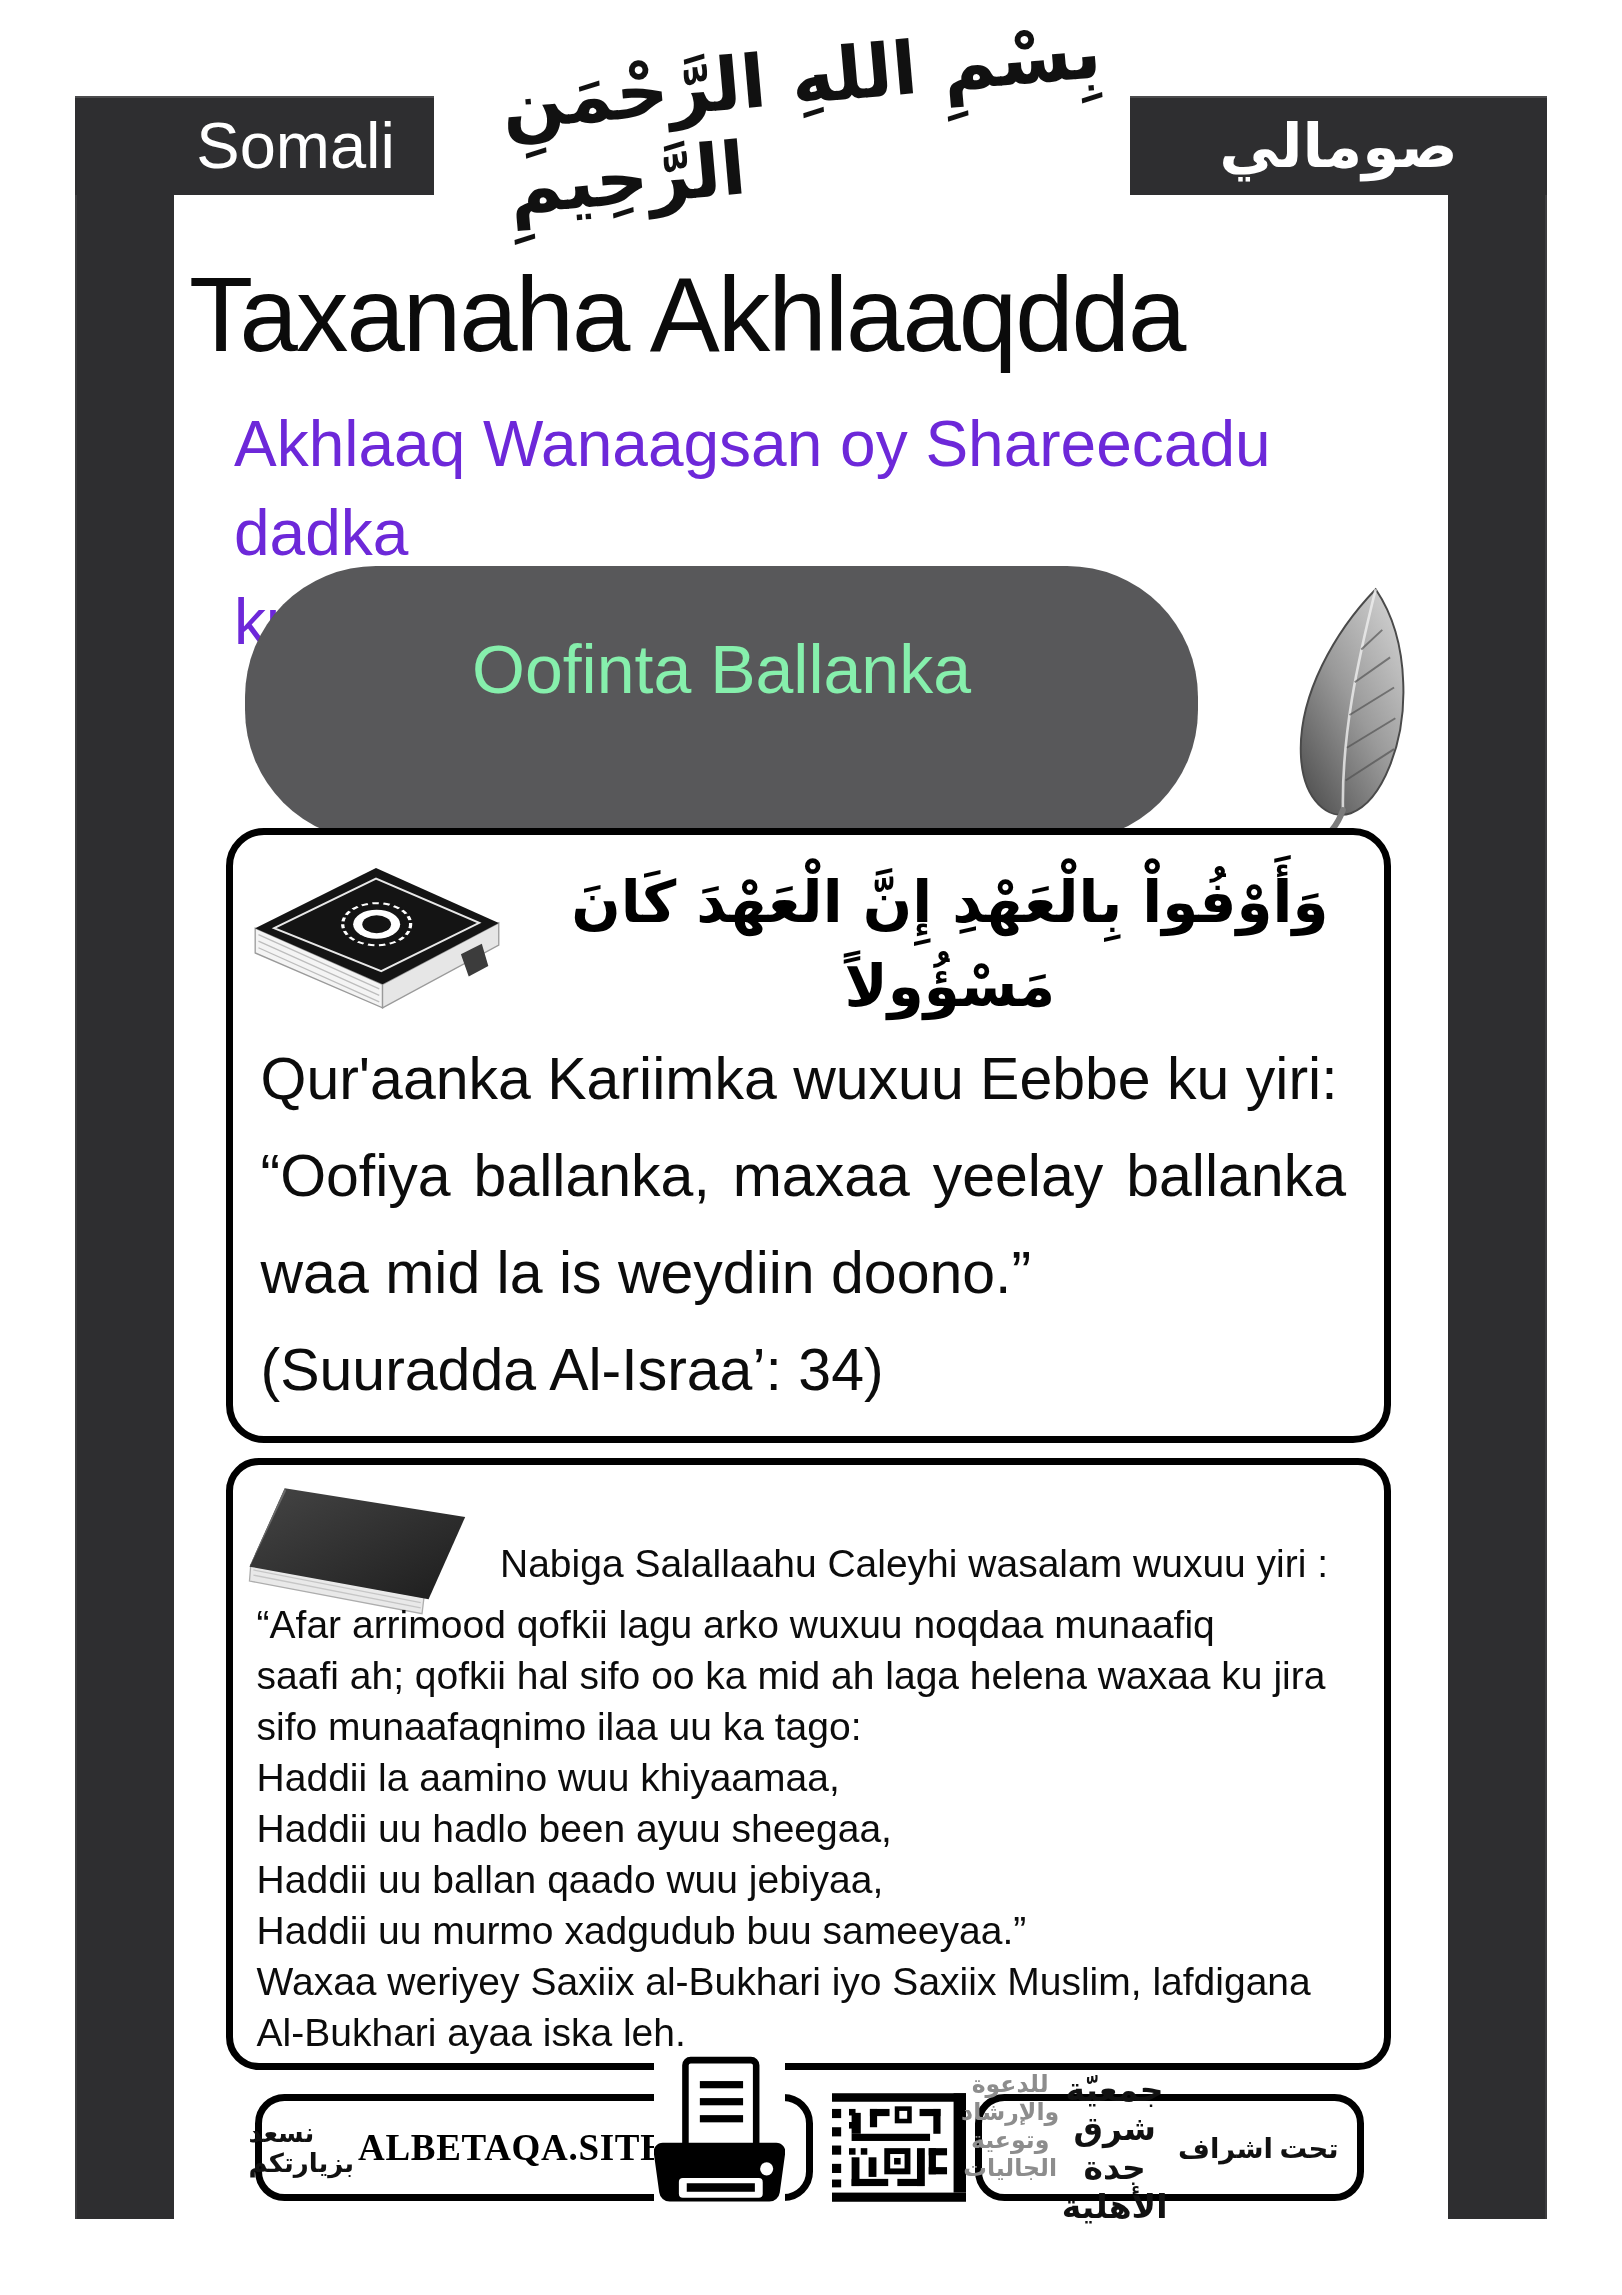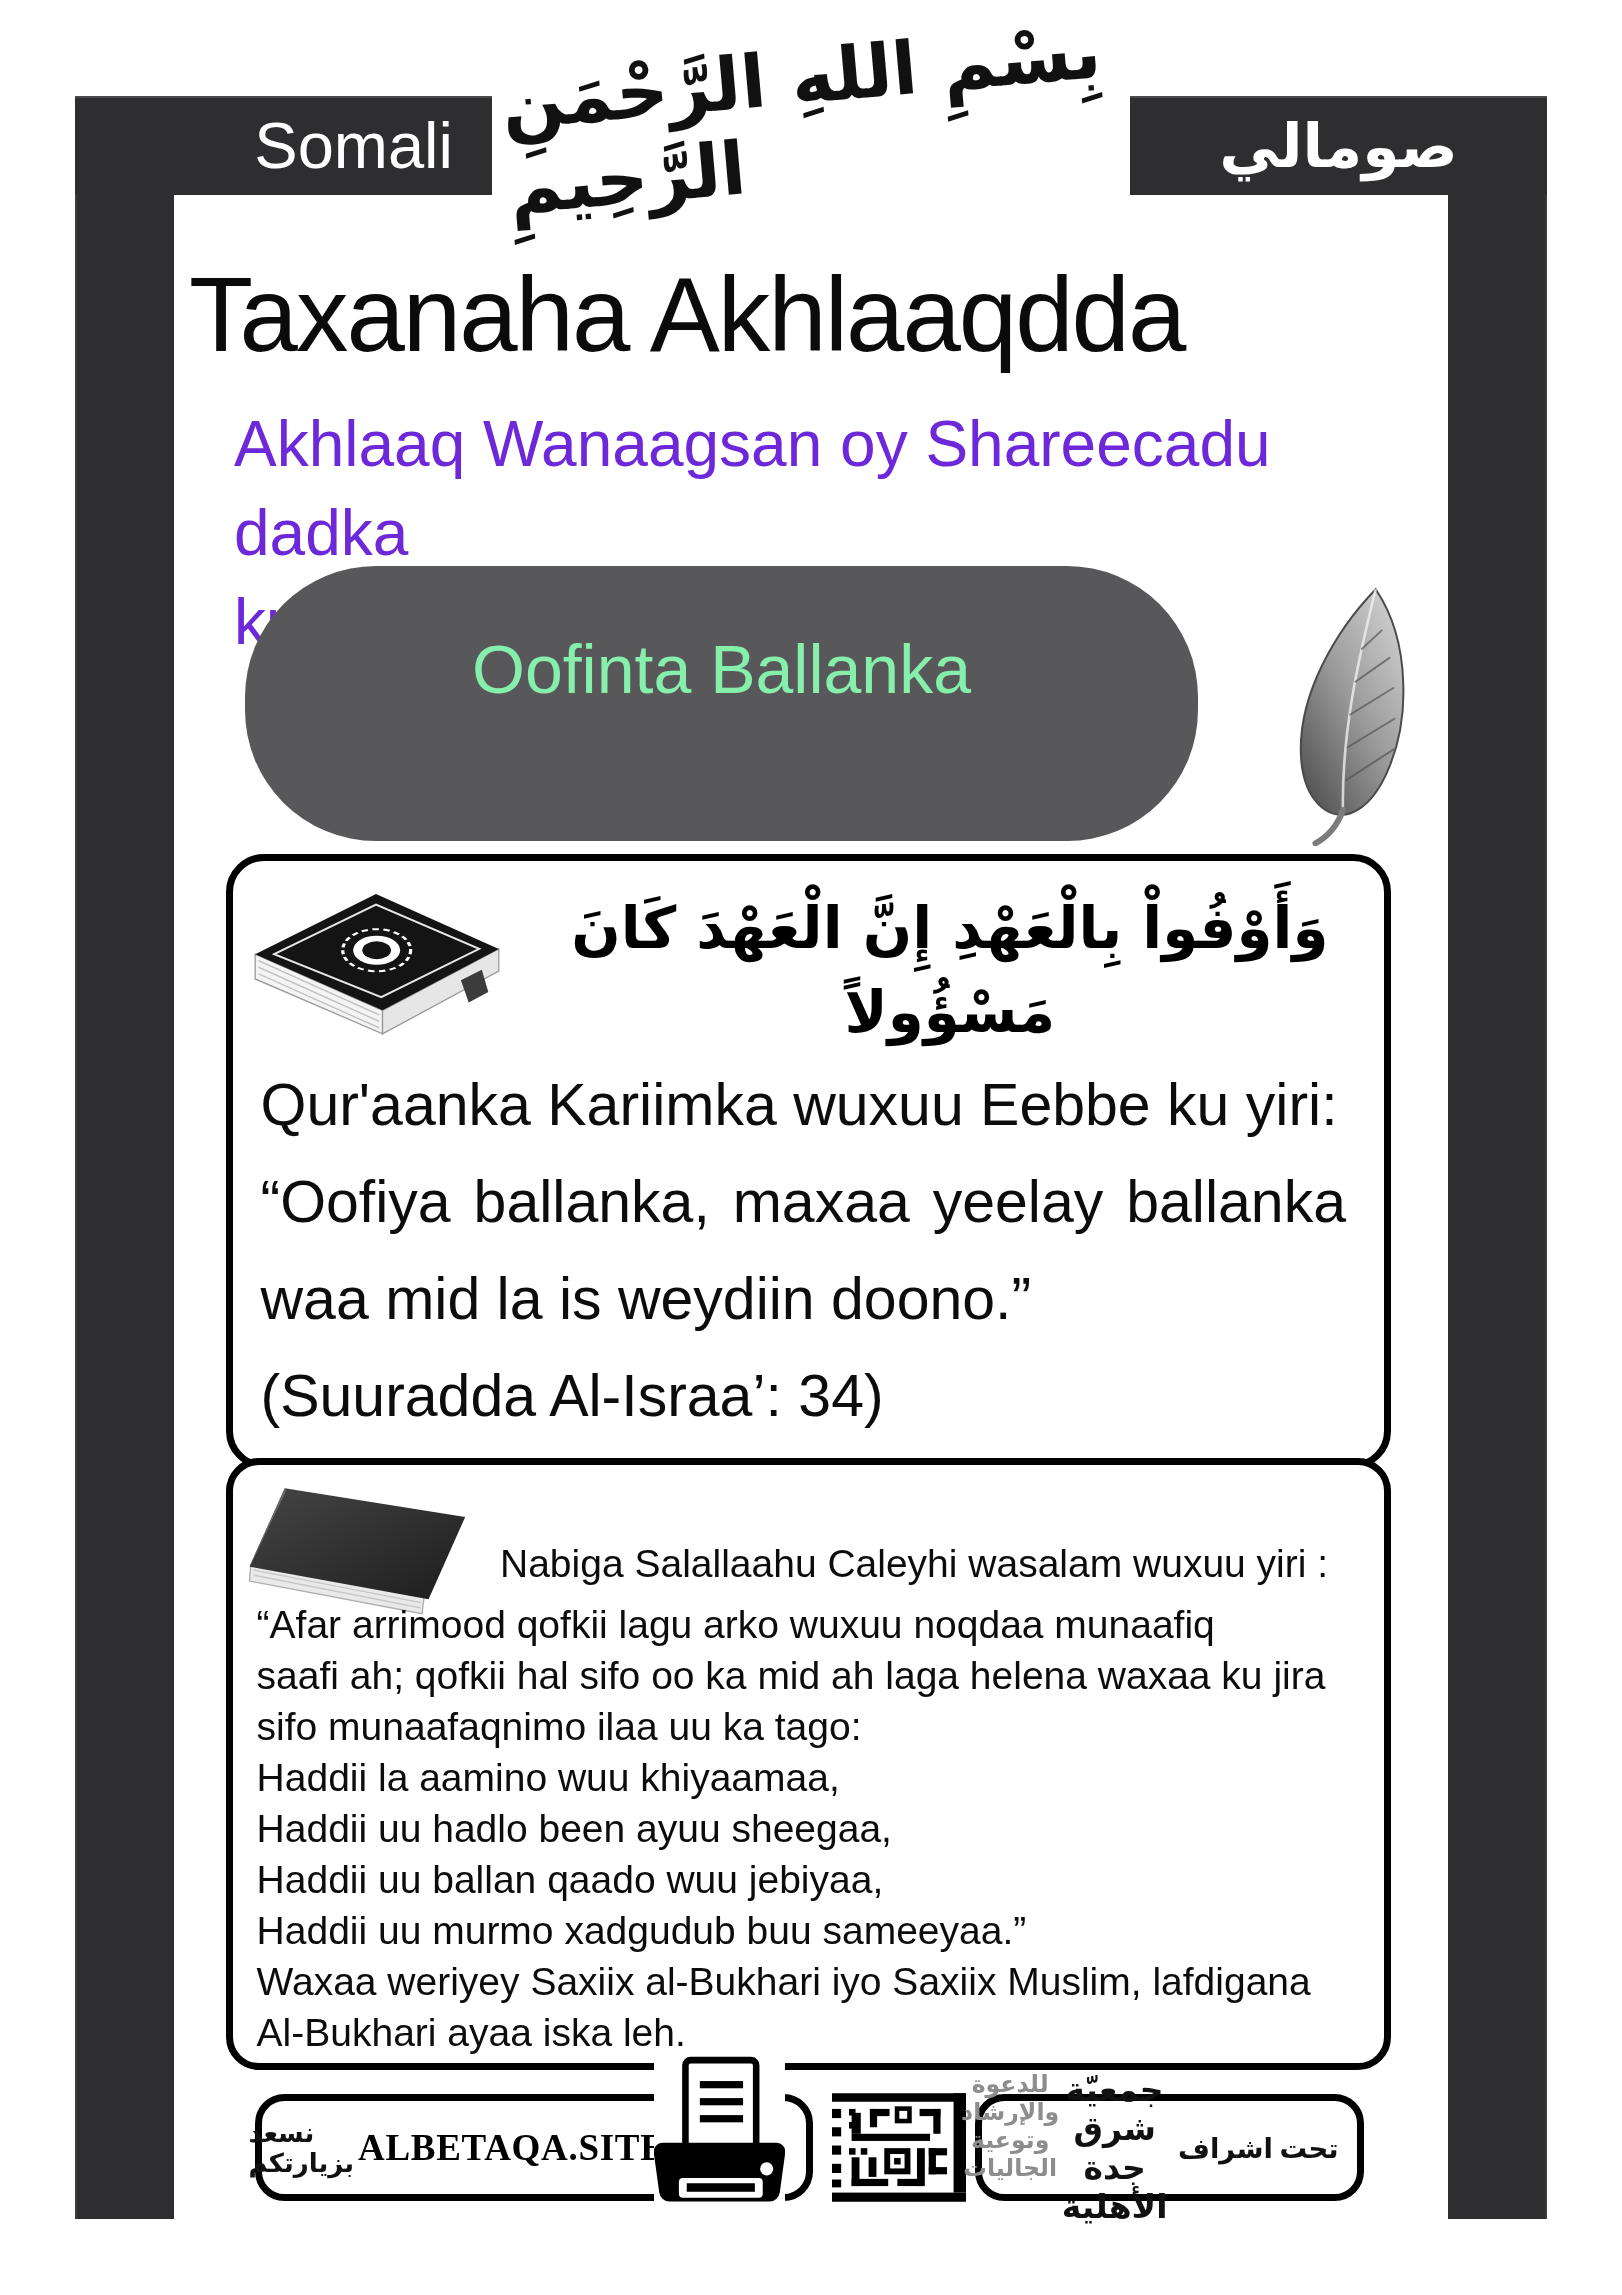--- a/index.html
+++ b/index.html
@@ -6,41 +6,41 @@
   .page{position:relative;width:1623px;height:2295px;background:#fff;overflow:hidden;
         font-family:"Liberation Sans", sans-serif;color:#0d0d0d;}
   .ar{font-family:"DejaVu Sans", sans-serif;}
 
   
   .bar{position:absolute;background:#2e2e30;box-shadow:inset 0 2px 0 #4b4b4d, inset 2px 0 0 #3d3d3f;}
   .bar-left{left:75px;top:96px;width:99px;height:2123px;}
   .bar-right{left:1448px;top:96px;width:99px;height:2123px;box-shadow:inset 0 2px 0 #4b4b4d, inset -2px 0 0 #3d3d3f;}
   .tab{position:absolute;top:96px;height:99px;background:#2e2e30;display:flex;align-items:center;
        box-shadow:inset 0 2px 0 #4b4b4d;}
-  .tab-left{left:75px;width:417px;justify-content:flex-end;padding-right:39px;box-sizing:border-box;padding-left:48px;}
+  .tab-left{left:75px;width:359px;justify-content:flex-end;padding-right:39px;box-sizing:border-box;padding-left:48px;}
   .tab-left span{color:#fff;font-size:65px;}
   .tab-right{left:1130px;width:417px;justify-content:center;}
   .tab-right span{color:#fff;font-size:60px;font-weight:bold;}
 
   .bismillah{position:absolute;left:504px;top:14.4px;width:622px;height:209px;display:flex;
              align-items:center;justify-content:center;transform:rotate(-5deg);}
   .bismillah span{font-size:73px;font-weight:bold;color:#111;}
 
   .title{position:absolute;left:177px;top:243px;width:1269px;margin:12px;text-align:left;
          font-size:105px;font-weight:400;letter-spacing:-2px;color:#0b0b0b;}
   .subtitle{position:absolute;left:234px;top:400px;width:1178px;font-size:64px;line-height:89px;color:#6d28d9;}
 
   .pill{position:absolute;left:245px;top:566px;width:953px;height:275px;background:#58585a;
         border-radius:131px;display:flex;justify-content:center;}
   .pill span{color:#86efac;font-size:68px;margin-top:64px;}
 
   .leaf{position:absolute;left:1276px;top:584px;width:147px;height:262px;}
 
   .box{position:absolute;left:226px;width:1165px;background:#fff;border:7.9px solid #000;box-sizing:border-box;}
-  .box1{top:828px;height:615px;border-radius:38px;margin-top:26px;}
+  .box1{top:828px;height:615px;border-radius:38px;}
   .box2{top:1458px;height:612px;border-radius:33px;}
 
   .quran-icon{position:absolute;left:11.8px;top:19.6px;width:262px;height:160px;}
   .verse{position:absolute;left:301px;right:18.3px;top:25px;direction:rtl;text-align:center;
          font-size:58px;font-weight:bold;color:#000;line-height:1.45;}
   .q-lines{position:absolute;left:27.5px;right:38px;top:196px;font-size:59px;line-height:97px;color:#0c0c0c;}
   .stretch{text-align:justify;text-align-last:justify;}
 
   .hadith-icon{position:absolute;left:10.5px;top:18.3px;width:226px;height:134px;}
   .h-intro{position:absolute;left:267px;right:13px;top:77px;font-size:39px;color:#0c0c0c;}

